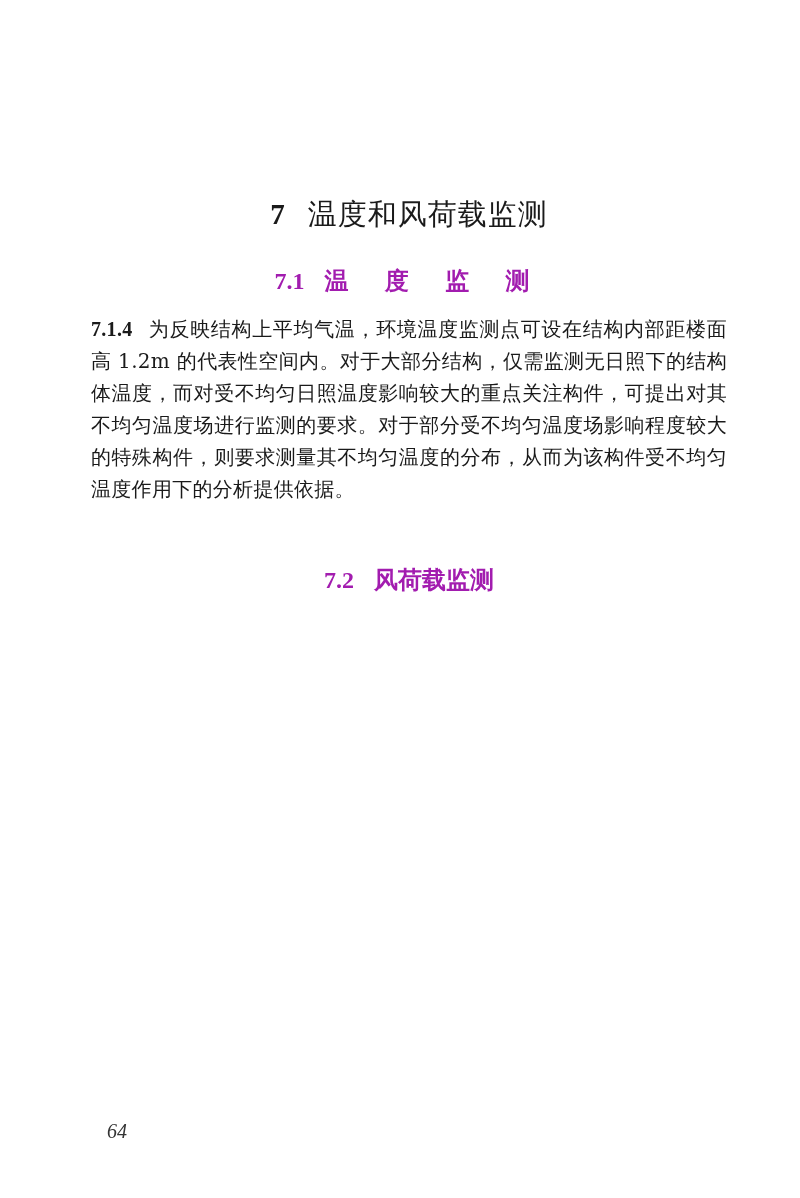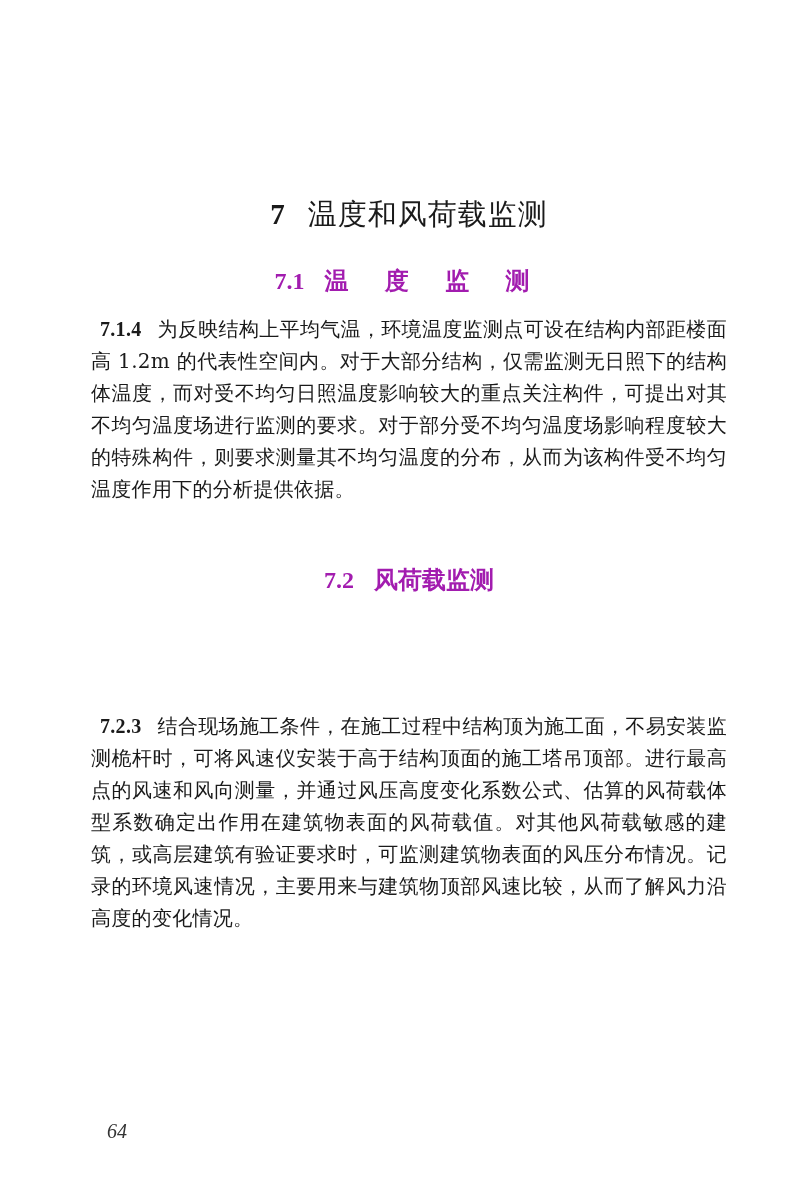--- a/index.html
+++ b/index.html
@@ -62,21 +62,20 @@
       font-size: 20px;
       line-height: 32px;
       text-align: justify;
       color: #1a1a1a;
       letter-spacing: 0.3px;
     }
     .clause .num {
       font-family: "Liberation Serif", serif;
       font-weight: bold;
       margin-right: 16px;
-      margin-left: 9px;
     }
     .page-number {
       position: absolute;
       left: 98px;
       top: 1120px;
       font-family: "Liberation Serif", serif;
       font-style: italic;
       font-size: 20px;
       color: #333333;
     }
@@ -96,19 +95,16 @@
 
   <div class="clause" style="top:313px;">
     <span class="num">7.1.4</span><span>为反映结构上平均气温，环境温度监测点可设在结构内部距楼面高 1.2m 的代表性空间内。对于大部分结构，仅需监测无日照下的结构体温度，而对受不均匀日照温度影响较大的重点关注构件，可提出对其不均匀温度场进行监测的要求。对于部分受不均匀温度场影响程度较大的特殊构件，则要求测量其不均匀温度的分布，从而为该构件受不均匀温度作用下的分析提供依据。</span>
   </div>
 
   <div class="section-title" style="top:565px;">
     <span class="num">7.2</span><span class="label">风荷载监测</span>
   </div>
 
 
-  <div class="clause" style="top:710px;">
-    <span class="num">7.2.3</span><span>结合现场施工条件，在施工过程中结构顶为施工面，不易安装监测桅杆时，可将风速仪安装于高于结构顶面的施工塔吊顶部。进行最高点的风速和风向测量，并通过风压高度变化系数公式、估算的风荷载体型系数确定出作用在建筑物表面的风荷载值。对其他风荷载敏感的建筑，或高层建筑有验证要求时，可监测建筑物表面的风压分布情况。记录的环境风速情况，主要用来与建筑物顶部风速比较，从而了解风力沿高度的变化情况。</span>
-  </div>
 
   <div class="page-number">64</div>
 
 </div>
 
 </body></html>

